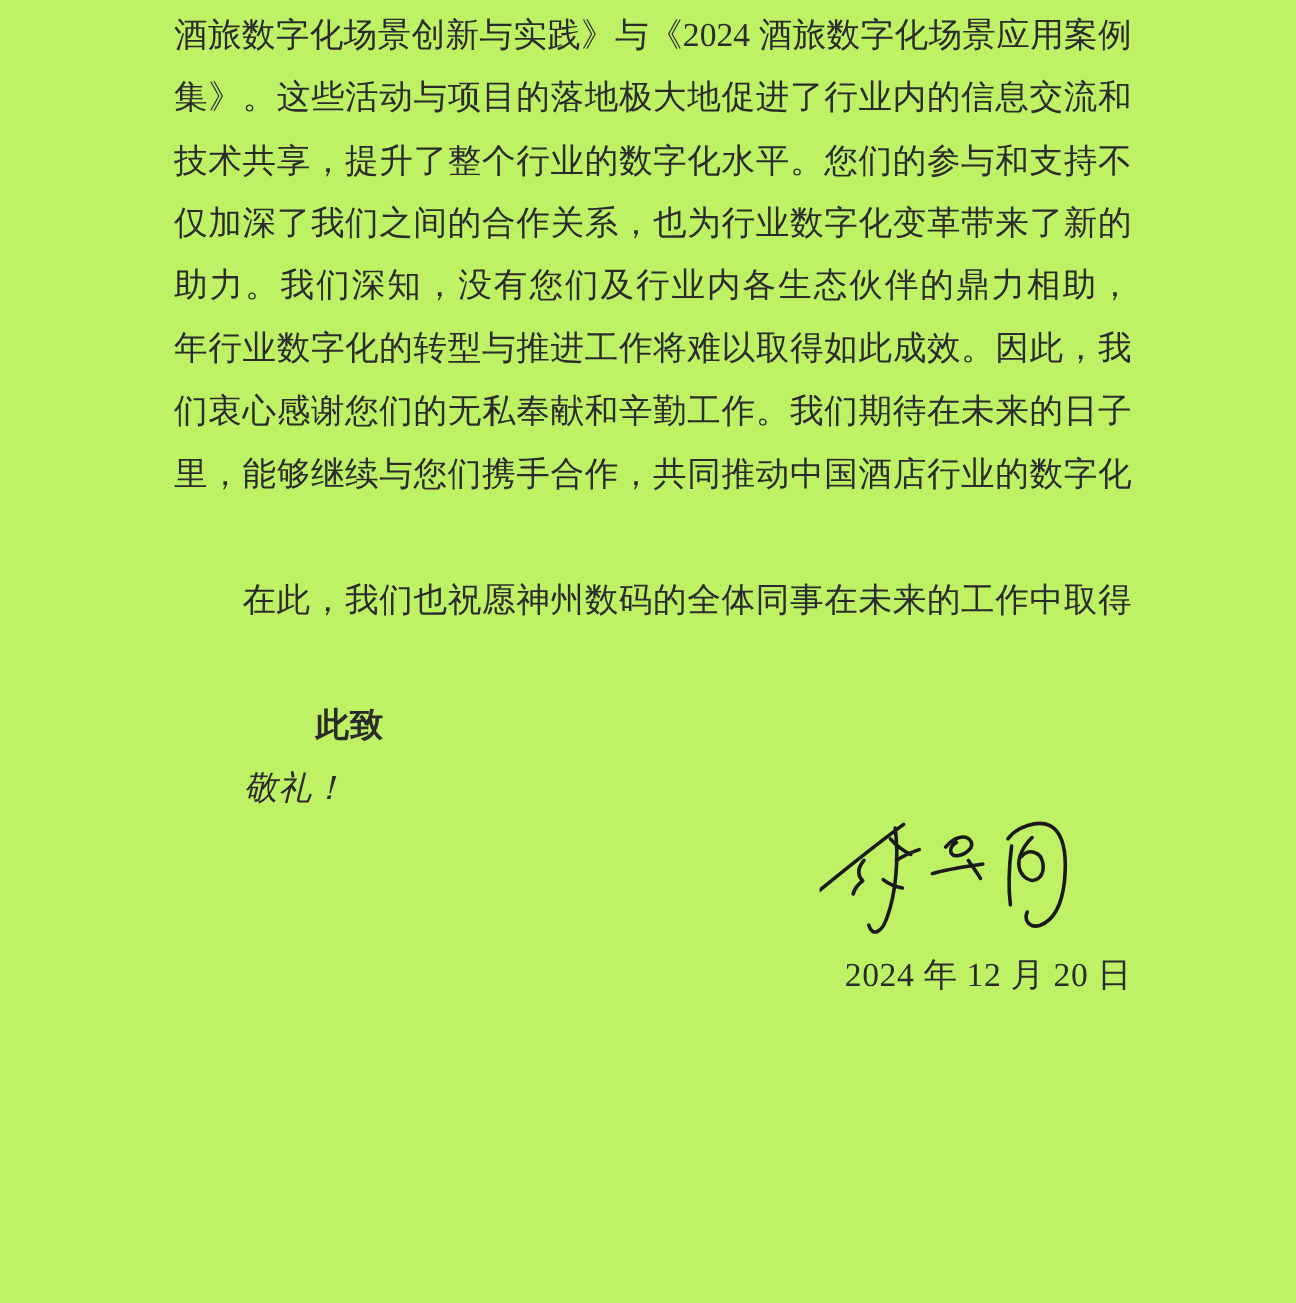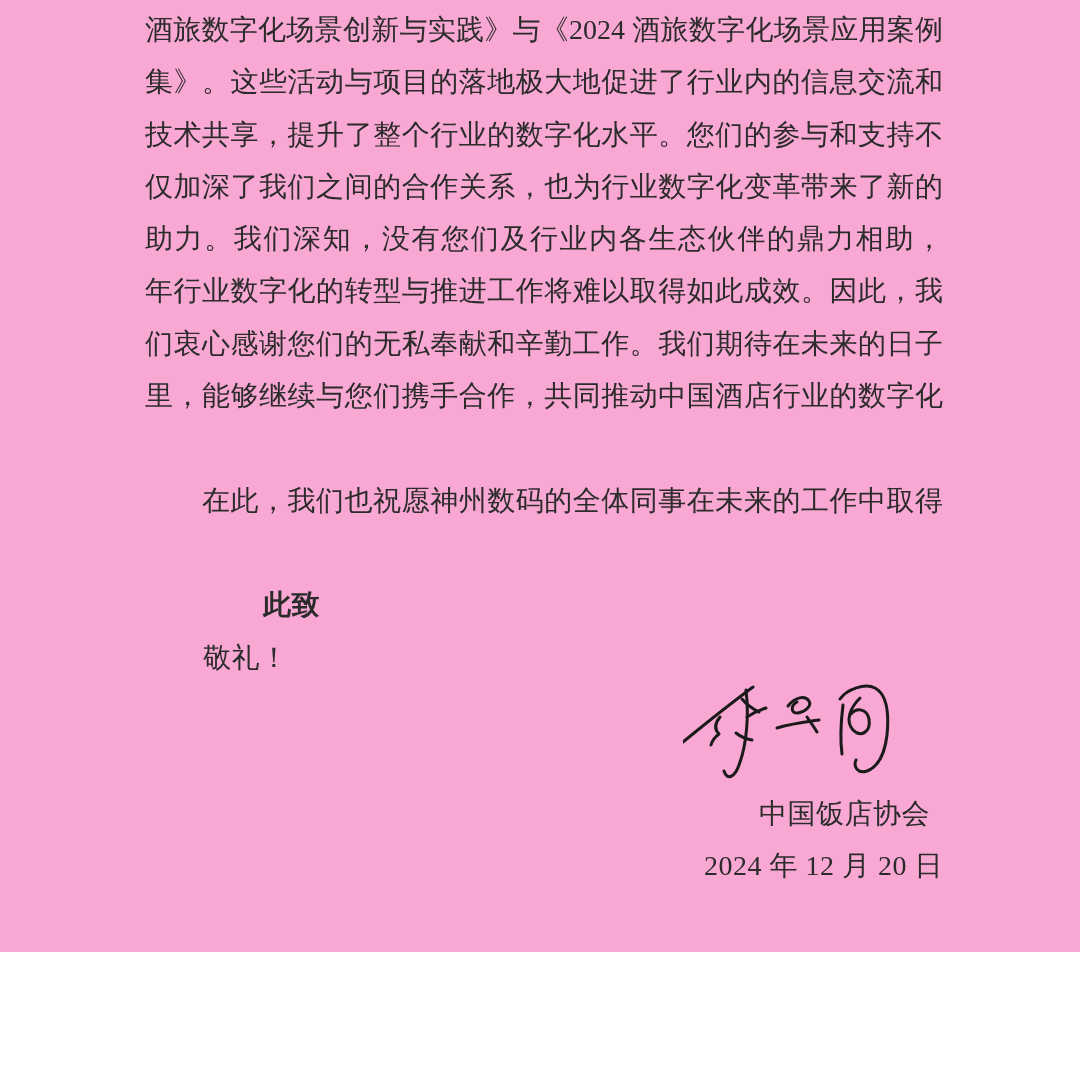--- a/index.html
+++ b/index.html
@@ -3,22 +3,22 @@
 <meta charset="utf-8">
 <style>
   html, body {
     margin: 0;
     padding: 0;
     background: #ffffff;
   }
   .page {
     position: relative;
     width: 1080px;
-    height: 952px;
-    background: #f9a8d4;
+    height: 1086px;
+    background: #bef264;
     overflow: hidden;
     font-family: "Liberation Serif", "DejaVu Serif", serif;
     color: #2b2b2b;
   }
   .letter {
     position: absolute;
     left: 145px;
     top: 4px;
     width: 798px;
   }
@@ -34,21 +34,21 @@
     white-space: normal;
     text-align: justify;
     text-align-last: justify;
     text-justify: inter-character;
     overflow: hidden;
     letter-spacing: 0;
   }
   .blank { height: 52.3px; }
   .indent2 { padding-left: 57px; }   
   .cizhi  { padding-left: 118px; font-weight: bold; }   
-  .jingli { padding-left: 58px; }    
+  .jingli { padding-left: 58px; font-style: italic; }    
   .sig-row {
     height: 104px;
     display: flex;
     justify-content: flex-end;
     align-items: flex-start;
     padding-right: 30px;
   }
   .right  { text-align: right; }
   .org1   { padding-right: 13px; }
   .sig-svg { display: block; }
@@ -90,17 +90,16 @@
         <path d="M793,807 C800,798 810,796 814,802 C817,807 810,813 803,814 C796,815 795,807 802,803"></path>
         <path d="M782,829 C795,825 810,823 824,821"></path>
         <path d="M812,818 C816,824 819,828 822,833"></path>
 
         <path d="M845,800 C852,790 870,784 880,789 C893,796 894,816 892,836 C890,853 885,867 872,872 C863,875 858,868 861,861"></path>
         <path d="M865,799 C855,809 850,822 858,831 C866,839 876,833 874,820 C872,810 862,808 856,815"></path>
         <path d="M848,806 C846,822 845,840 847,855"></path>
       </svg>
     </div>
 
-    <div class="line right org1">中国饭店协会</div>
     <div class="line right">2024 年 12 月 20 日</div>
 
   </div>
 </div>
 
 </body></html>

